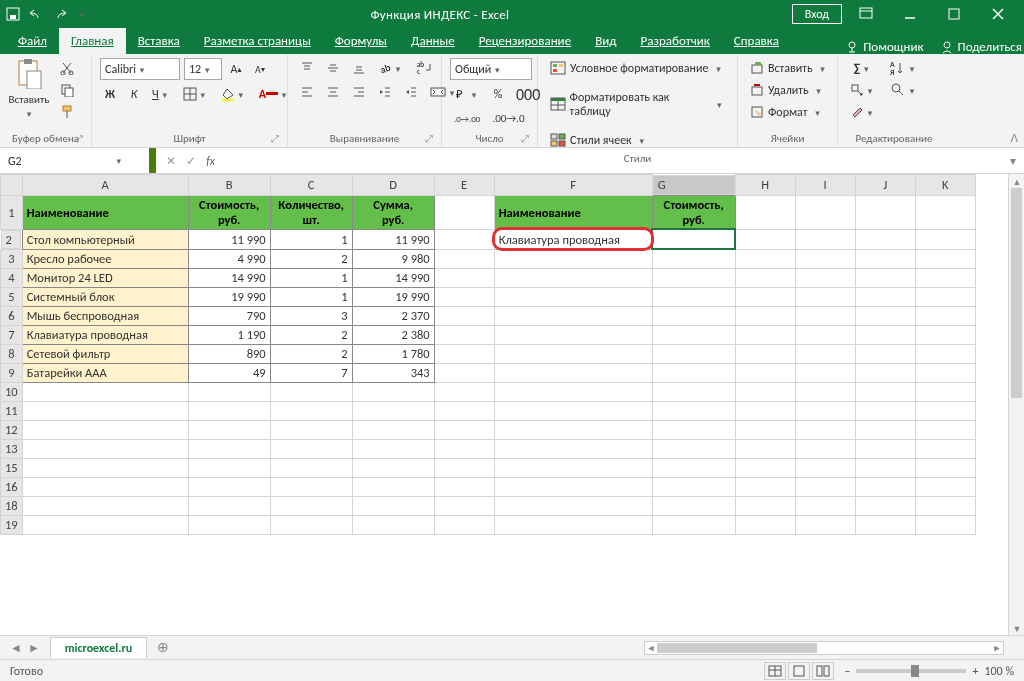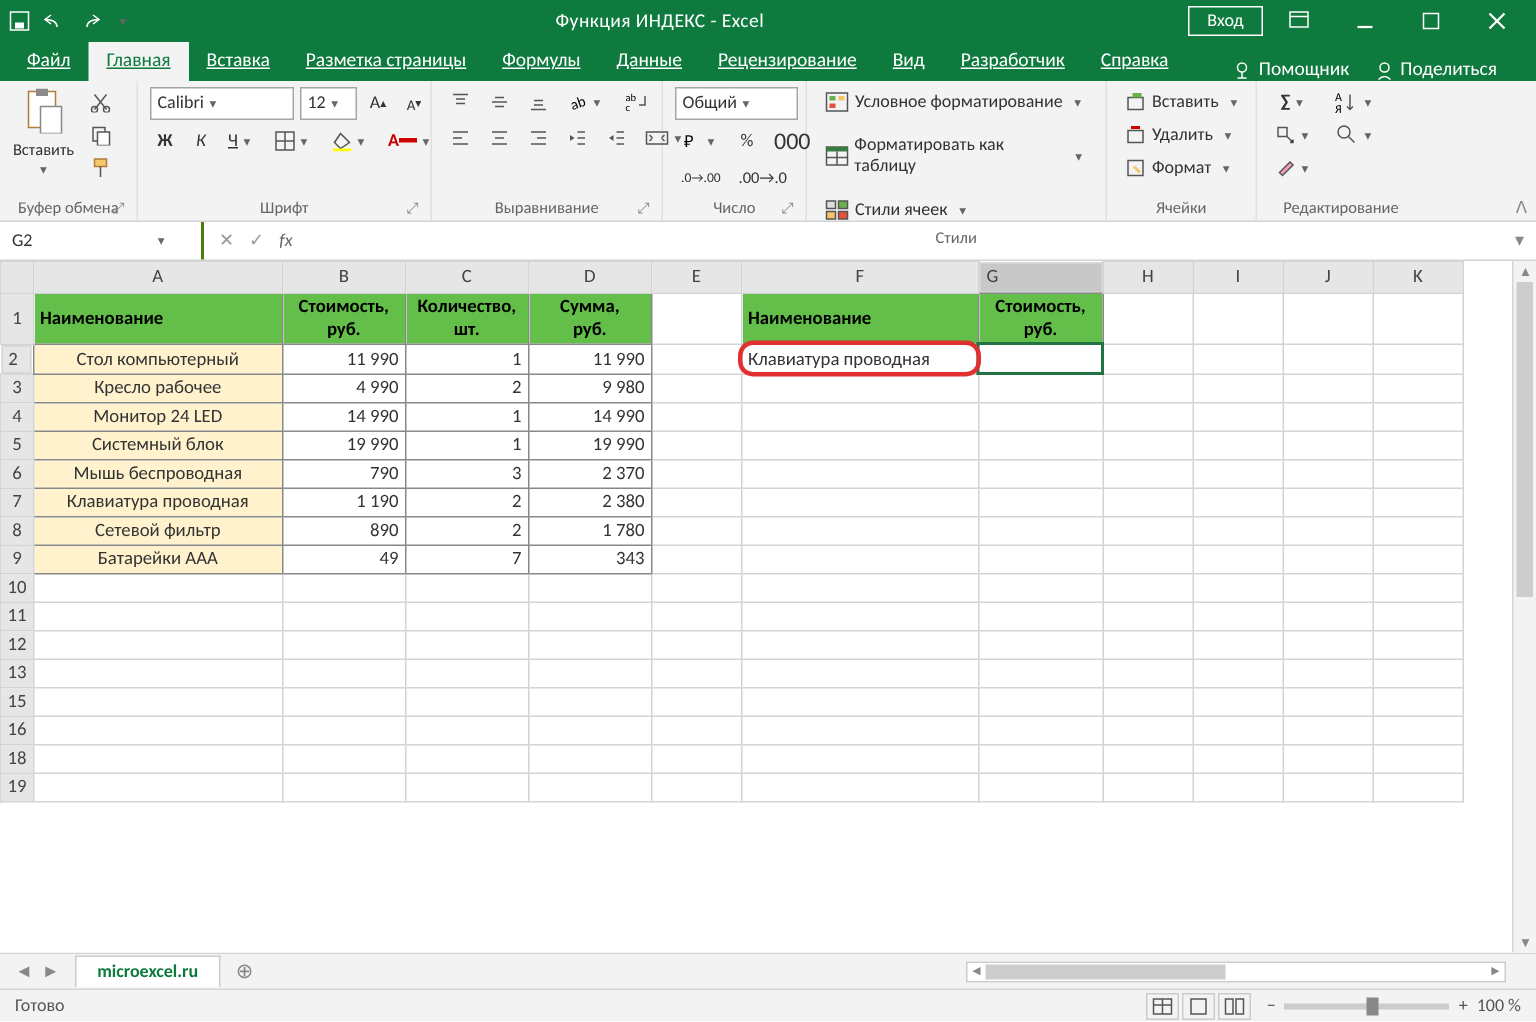--- a/index.html
+++ b/index.html
@@ -11,21 +11,21 @@
 .qat svg, .winctl svg { display: block; }
 .title-center { flex: 1; text-align: center; font-size: 13px; letter-spacing: .3px; }
 .winbtns { display: flex; gap: 4px; align-items: center; }
 .loginbtn { border: 1px solid #fff; padding: 2px 12px; font-size: 12px; }
 .iconbtn { width: 40px; height: 28px; display: flex; align-items: center; justify-content: center; }
 
 
 .tabs { height: 26px; background: #0f7a3e; display: flex; align-items: flex-end; color: #fff; font-size: 13px; padding-left: 6px; }
 .tab { padding: 5px 12px 6px; cursor: pointer; text-decoration: underline; }
 .tab.active { background: #f3f3f3; color: #0f7a3e; }
-.tabs-right { margin-left: auto; display: flex; align-items: center; gap: 16px; padding-right: 26px; }
+.tabs-right { margin-left: auto; display: flex; align-items: center; gap: 16px; padding-right: 2px; }
 .tabs-right .tr-item { display:flex;align-items:center;gap:4px;}
 
 
 .ribbon { height: 94px; background: #f3f3f3; border-bottom: 1px solid #d4d4d4; display: flex; position: relative; }
 .rgroup { border-right: 1px solid #e0e0e0; padding: 4px 8px 2px; display: flex; flex-direction: column; }
 .rgroup-body { flex:1; display:flex; align-items:flex-start; gap:6px; }
 .rgroup-label { text-align: center; font-size: 11px; color: #666; padding-top: 2px; position:relative;}
 .rgroup-label .dlaunch { position:absolute;right:0;bottom:0;font-size:10px;color:#888;}
 .vstack { display:flex; flex-direction:column; gap:2px; }
 .hstack { display:flex; gap:4px; align-items:center; }
@@ -33,37 +33,37 @@
 .sel { height:22px;border:1px solid #a6a6a6;background:#fff;display:flex;align-items:center;padding:0 4px;font-size:12px;}
 .dd { width:12px;text-align:center;color:#666;font-size:9px;}
 .bigbtn { width:42px; height:62px; display:flex;flex-direction:column;align-items:center;justify-content:center;gap:2px;}
 .bigbtn svg{margin-bottom:2px;}
 .smtxt{font-size:11px;}
 .sty-item{display:flex;align-items:center;gap:4px;height:20px;padding:0 4px;}
 .collapse-rib { position:absolute;right:6px;bottom:2px;color:#888;font-size:11px;}
 
 
 .fbar { height:26px;display:flex;align-items:center;border-bottom:1px solid #d4d4d4;background:#fff;}
-.namebox{width:136px;border-right:2px solid #4d7c0f;padding:0 8px;font-size:12px;display:flex;align-items:center;height:100%;gap:44px;}
+.namebox{width:156px;border-right:7px solid #4d7c0f;padding:0 8px;font-size:12px;display:flex;align-items:center;height:100%;gap:44px;}
 .namebox span{flex:1;}
 .fx-area{display:flex;align-items:center;gap:10px;padding:0 10px;color:#999;}
 .fx-area .fx{font-style:italic;color:#666;}
 .fbar-expand{margin-left:auto;padding:0 8px;color:#888;}
 
 
 .gridwrap { position:relative; height: calc(681px - 28px - 26px - 94px - 26px - 24px - 22px); overflow:hidden; background:#fff;}
 table.sheet{border-collapse:collapse;table-layout:fixed;}
 .sheet th,.sheet td{border:1px solid #d4d4d4; font-size:12.5px; height:19px; padding:0 4px; white-space:nowrap;overflow:hidden;}
 .sheet th{background:#e6e6e6;font-weight:normal;text-align:center;color:#444;}
 .sheet th.colh{height:20px;}
 .sheet th.rowh{width:20px;background:#e6e6e6;}
 .corner{width:20px;height:20px;background:#e6e6e6;border:1px solid #d4d4d4;}
 .greenh{background:#63be4a !important;color:#000;font-weight:bold;text-align:center;border:1px solid #888 !important;}
 .greenh.tl{text-align:left;}
-.yel{background:#fff2cc !important;border:1px solid #888 !important;text-align:center;margin-left:17px;}
+.yel{background:#fff2cc !important;border:1px solid #888 !important;text-align:left;margin-left:17px;}
 .dcell{text-align:right;border:1px solid #888 !important;}
 .sel-cell{border:2px solid #217346 !important;position:relative;}
 .highlight-red{outline:3px solid #e03030;outline-offset:-1px;border-radius:8px;}
 .colh.sel{background:#c8c8c8;}
 th.rowh{text-align:center;}
 
 
 .sheettabs{height:24px;border-top:1px solid #d4d4d4;display:flex;align-items:center;background:#f3f3f3;font-size:12px;}
 .sheettabs .nav{display:flex;gap:6px;padding:0 10px;color:#888;}
 .sheettab{padding:3px 14px;background:#fff;border:1px solid #ccc;border-bottom:none;color:#0f7a3e;font-weight:bold;}
@@ -203,21 +203,21 @@
             </svg>
           </div>
       </div>
     </div>
     <div class="rgroup-label"><span>Буфер обмена</span><span class="dlaunch">⤢</span></div>
   </div>
 
   <div class="rgroup" style="width:196px">
     <div class="rgroup-body vstack" style="gap:4px">
       <div class="hstack">
-        <div class="sel" style="width:96px">
+        <div class="sel" style="width:80px">
             <span>Calibri</span>
             <span class="dd">▾</span>
           </div>
         <div class="sel" style="width:38px">
             <span>12</span>
             <span class="dd">▾</span>
           </div>
         <div class="btn" style="font-size:12px">A<span style="font-size:8px">▴</span></div>
         <div class="btn" style="font-size:10px">A<span style="font-size:8px">▾</span></div>
       </div>

